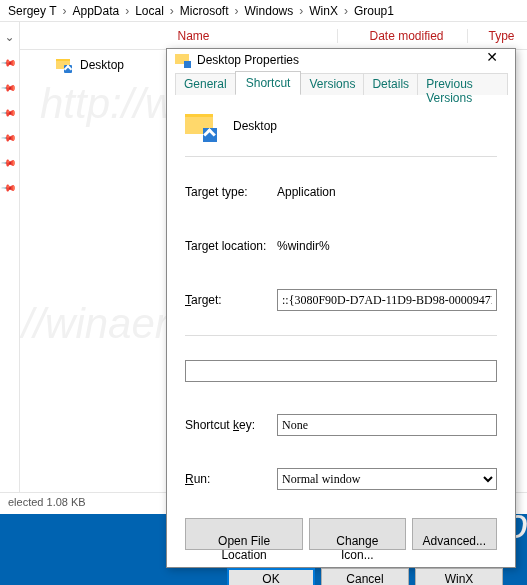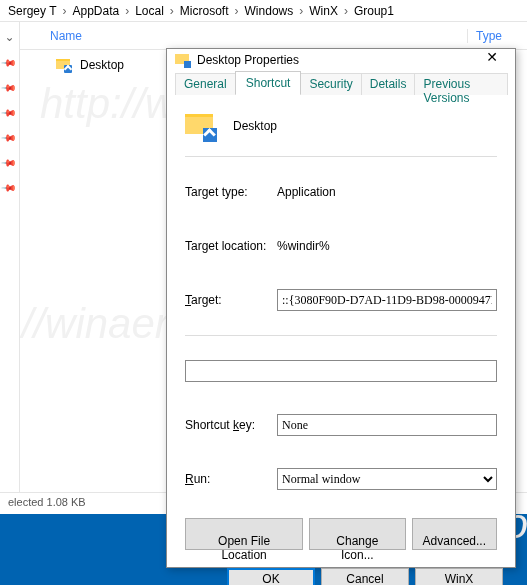--- a/index.html
+++ b/index.html
@@ -13,21 +13,21 @@
 
 .explorer { position: relative; display: flex; height: 470px; }
 .leftrail { width: 20px; background: #fff; border-right: 1px solid #e5e5e5; display: flex; flex-direction: column; align-items: center; padding-top: 8px; gap: 14px; }
 .pin { color: #7a7a7a; transform: rotate(45deg); font-size: 10px; }
 
 .filearea { flex: 1; position: relative; }
 .cols { display: flex; height: 28px; border-bottom: 1px solid #e5e5e5; align-items: center; padding-left: 30px; }
 .cols .c1 { flex: 1; }
 .cols .c2 { width: 130px; border-left: 1px solid #e5e5e5; padding-left: 8px; }
 .cols .c3 { width: 60px; border-left: 1px solid #e5e5e5; padding-left: 8px; }
-.cols div { color: #3b82f6; }
+.cols div { color: #b91c1c; text-align: center; }
 
 .filerow { display: flex; align-items: center; height: 22px; padding-left: 36px; margin-top: 4px; }
 .ficon { width: 16px; height: 16px; margin-right: 8px; position: relative; }
 .ficon .fold { width: 14px; height: 10px; background: #ffd86b; border-top: 2px solid #ffcd3a; position: absolute; top: 2px; left: 0; }
 .ficon .arr { position: absolute; width: 8px; height: 8px; background: #2b7cd3; bottom: 0; right: 0; border-radius: 1px; }
 .ficon .arr::after { content: ""; position: absolute; left: 1px; top: 1px; width: 4px; height: 4px; border-left: 2px solid #fff; border-top: 2px solid #fff; transform: rotate(45deg); }
 .filerow .fname { flex: 1; }
 .filerow .fdate { width: 130px; color: #555; font-size: 11px; }
 .filerow .ftype { width: 60px; color: #555; font-size: 11px; }
 
@@ -108,20 +108,21 @@
     <span class="pin">📌</span>
     <span class="pin">📌</span>
     <span class="pin">📌</span>
     <span class="pin">📌</span>
     <span class="pin">📌</span>
     <span class="pin">📌</span>
   </div>
   <div class="filearea">
     <div class="cols">
       <div class="c1">Name</div>
+      <div class="c2">Date modified</div>
       <div class="c3">Type</div>
     </div>
     <div class="filerow">
       <div class="ficon">
           <div class="fold"></div>
           <div class="arr"></div>
         </div>
       <div class="fname">Desktop</div>
       <div class="fdate">2/6/2019 9:48 AM</div>
       <div class="ftype">Shortcut</div>
@@ -137,21 +138,21 @@
     <div class="ticon">
         <div class="fold"></div>
         <div class="arr"></div>
       </div>
     <span>Desktop Properties</span>
     <div class="titleX">✕</div>
   </div>
   <div class="tabs">
     <div class="tab inactive">General</div>
     <div class="tab active">Shortcut</div>
-    <div class="tab inactive">Security</div>
+    <div class="tab inactive">Versions</div>
     <div class="tab inactive">Details</div>
     <div class="tab inactive">Previous Versions</div>
   </div>
   <div class="tabline"></div>
 
   <div class="body">
     <div class="hdr">
       <div class="bigicon">
           <div class="fold"></div>
           <div class="arr"></div>

